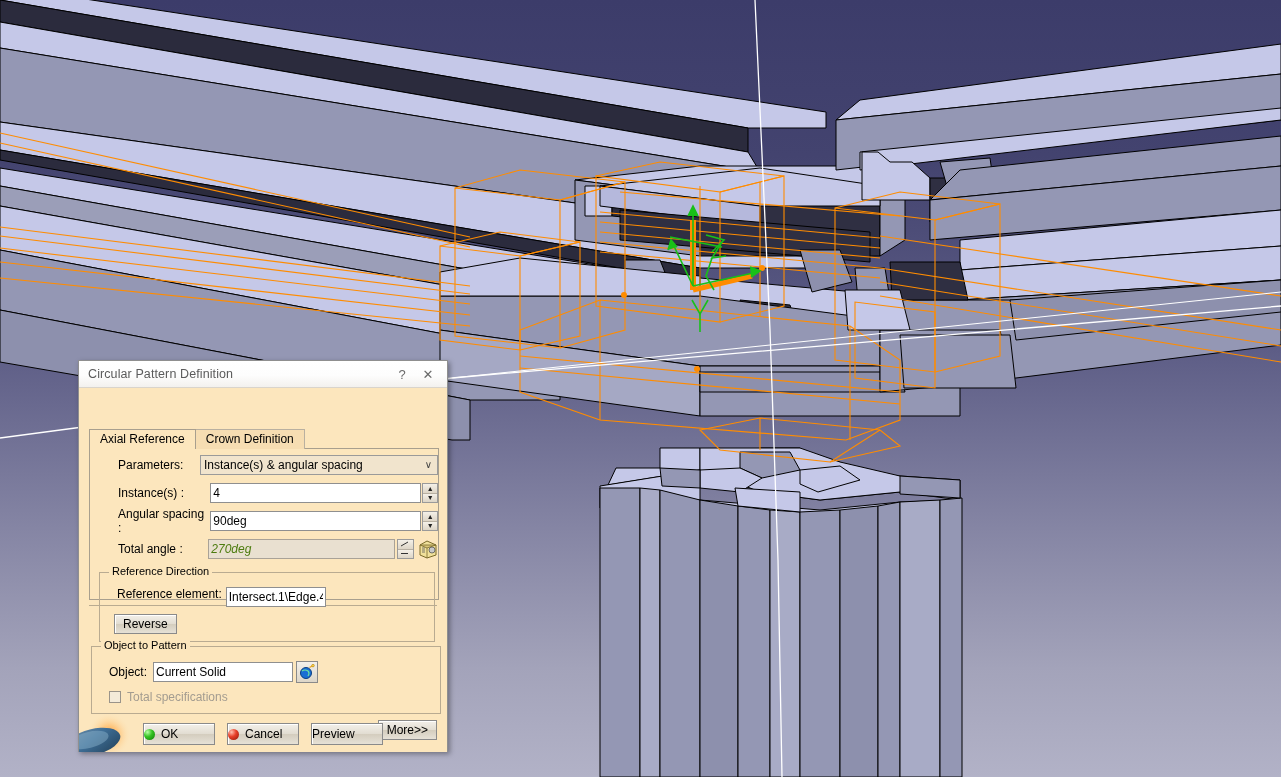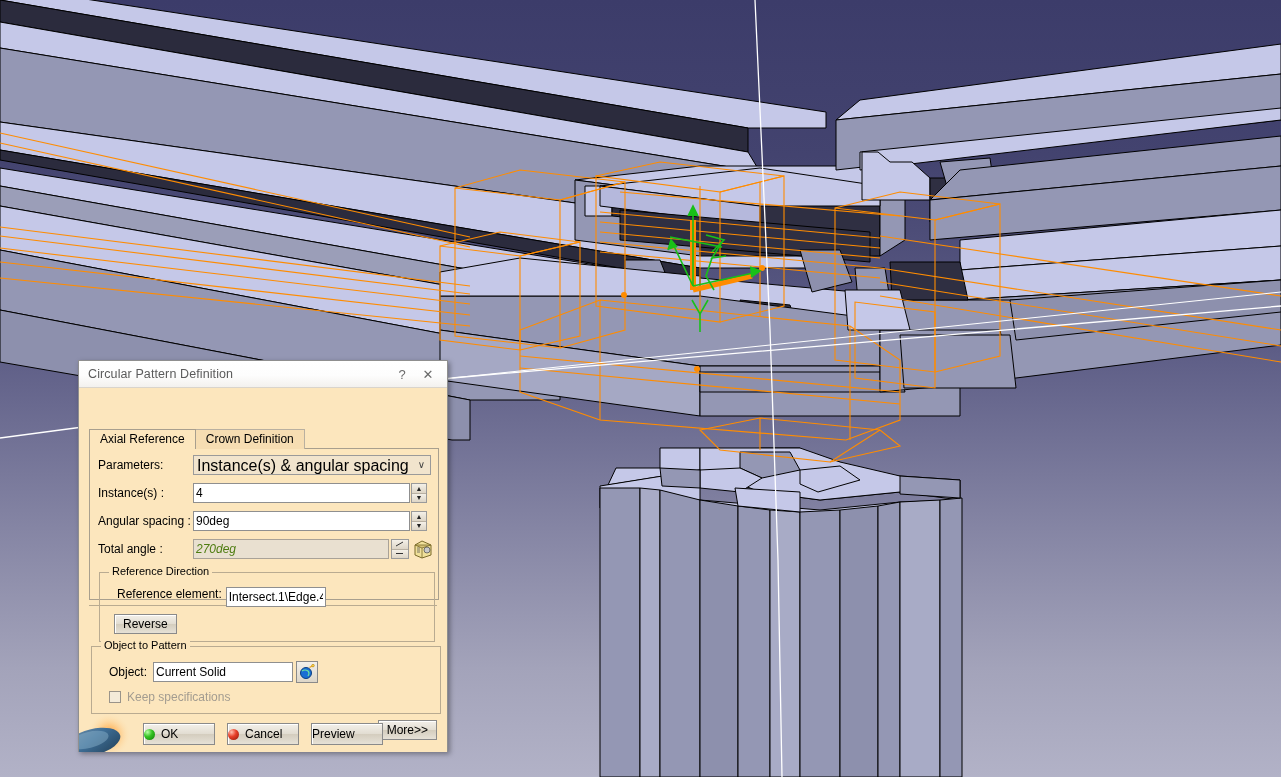--- a/index.html
+++ b/index.html
@@ -107,30 +107,30 @@
 
   .panel {
     position: absolute;
     left: 10px; top: 60px;
     width: 350px; height: 152px;
     border: 1px solid #a89f8e;
     background: #fce6bd;
   }
 
   .row { display: flex; align-items: center; height: 24px; margin: 4px 0 0 8px; }
-  .row .lbl { font-size: 12px; }
+  .row .lbl { font-size: 12px; margin-left: 20px; }
   .lbl-params { width: 95px; }
   .lbl-inst { width: 95px; }
   .lbl-space { width: 95px; }
   .lbl-total { width: 95px; }
 
   select.combo {
     width: 238px; height: 20px;
     font-family: "Liberation Sans", sans-serif;
-    font-size: 16px;
+    font-size: 12px;
     background: #f1e4cd;
     border: 1px solid #9a9a9a;
     padding-left: 3px;
     -webkit-appearance: none; appearance: none;
     color:#000;
   }
   .combo-wrap { position: relative; width: 238px; height: 20px; }
   .combo-wrap .caret {
     position: absolute; right: 6px; top: 4px;
     pointer-events: none; font-size: 10px; color: #444;
@@ -556,21 +556,21 @@
             <svg width="16" height="16" viewBox="0 0 16 16">
               <circle cx="7" cy="9" r="5.5" fill="#1a6fd4" stroke="#0b3f80" stroke-width="1"></circle>
               <path d="M3,7 Q6,5 9,7 Q11,9 9,12" stroke="#6fe3a0" stroke-width="1.2" fill="none"></path>
               <path d="M10.5,3.5 L14,1.5" stroke="#e8a92a" stroke-width="1.4"></path>
               <circle cx="14" cy="1.6" r="1.3" fill="#ffd84a" stroke="#b07f12" stroke-width=".6"></circle>
             </svg>
           </span>
         </div>
         <div class="chk-row">
           <span class="chk"></span>
-          <span class="chk-lbl">Keep specifications</span>
+          <span class="chk-lbl">Total specifications</span>
         </div>
       </fieldset>
 
       <button class="btn" id="more-btn">More&gt;&gt;</button>
 
       <div class="footer">
         <button class="btn">
           <span class="sphere green"></span>
           <span>OK</span>
         </button>

